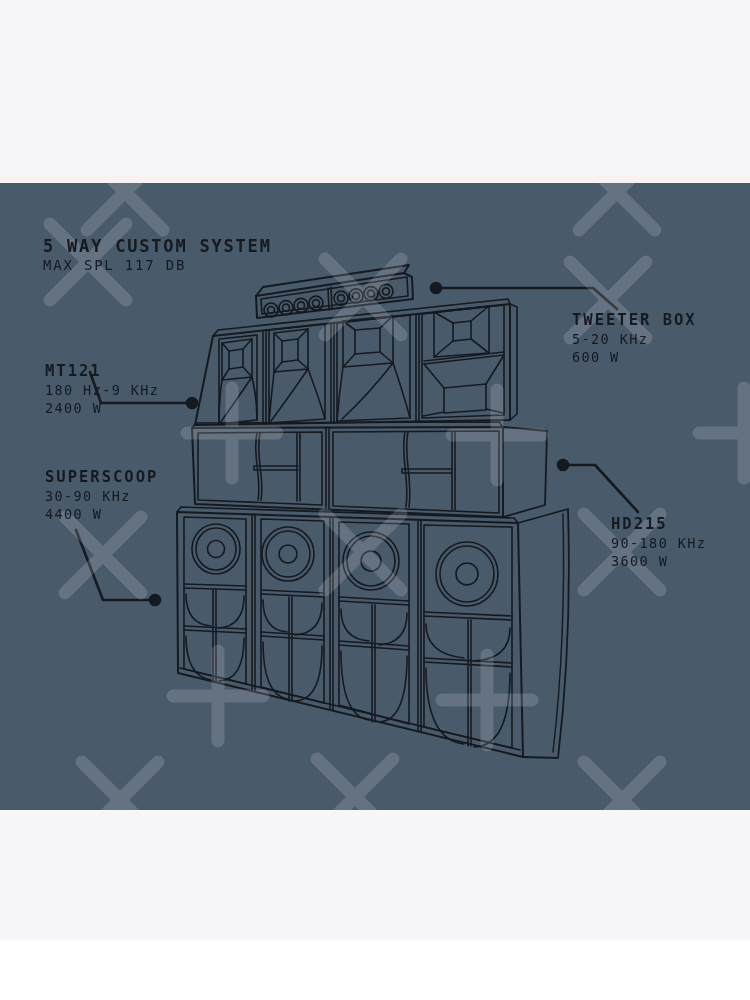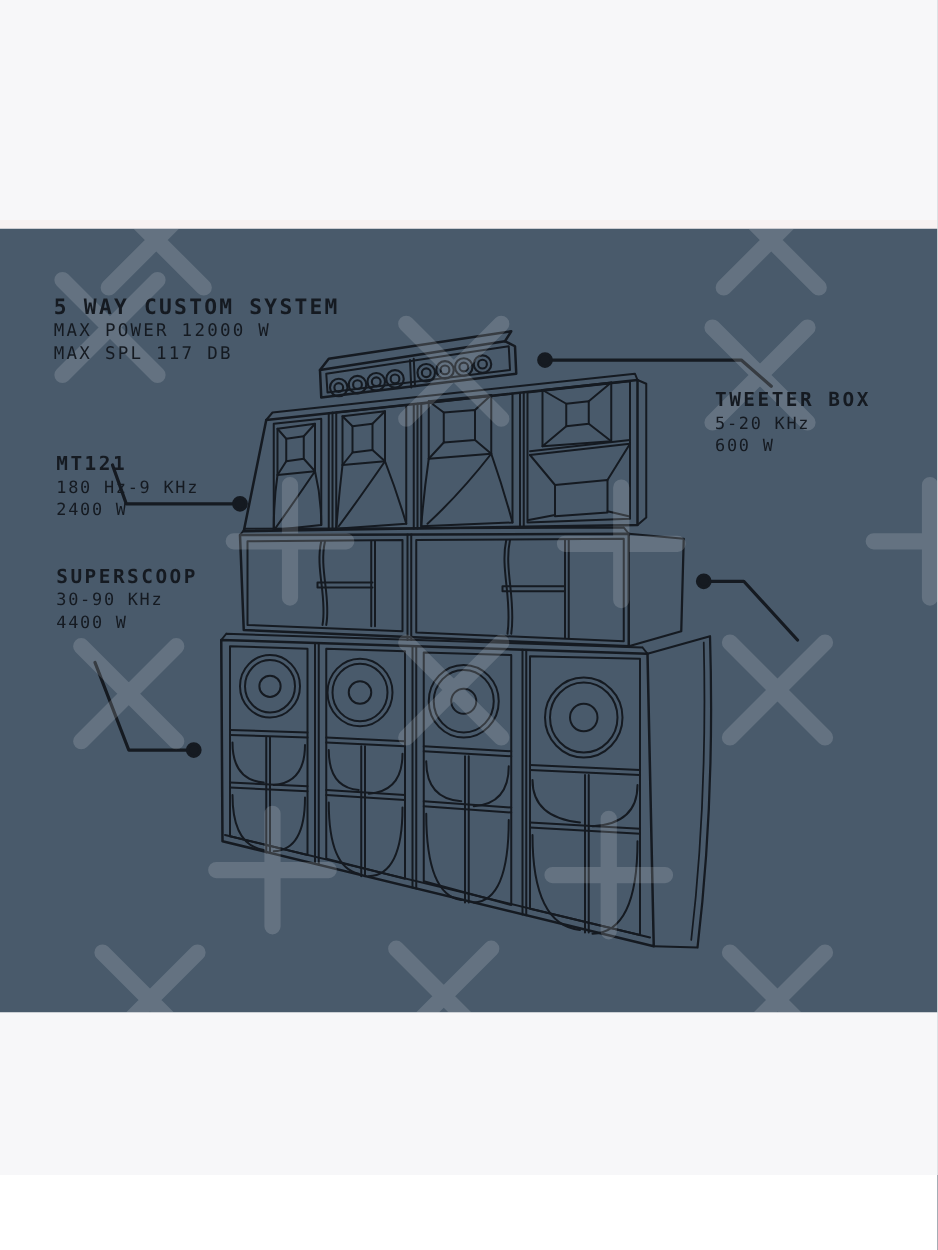--- a/index.html
+++ b/index.html
@@ -204,37 +204,41 @@
         <path d="M497,390 L497,480 M452,435 L542,435"></path>
         <path d="M744,388 L744,478 M699,433 L750,433"></path>
         <path d="M218,651 L218,741 M173,696 L263,696"></path>
         <path d="M487,655 L487,745 M442,700 L532,700"></path>
       </g>
     </svg>
   </div>
 
   <div class="label title-block" style="left:43px;top:236px;">
     <div class="big">5 WAY CUSTOM SYSTEM</div>
-    <div class="detail">MAX POWER 12000 W</div>
     <div class="detail">MAX SPL 117 DB</div>
   </div>
 
   <div class="label" style="left:45px;top:322px;margin-top:40px;">
     <div class="name">MT121</div>
     <div class="detail">180 Hz-9 KHz</div>
     <div class="detail">2400 W</div>
   </div>
 
   <div class="label" style="left:572px;top:311px;">
     <div class="name">TWEETER BOX</div>
     <div class="detail">5-20 KHz</div>
     <div class="detail">600 W</div>
   </div>
 
-  <div class="label" style="left:45px;top:452px;">
+  <div class="label" style="left:45px;top:468px;">
     <div class="name">SUPERSCOOP</div>
     <div class="detail">30-90 KHz</div>
     <div class="detail">4400 W</div>
   </div>
 
+  <div class="label" style="left:611px;top:515px;">
+    <div class="name">HD215</div>
+    <div class="detail">90-180 KHz</div>
+    <div class="detail">3600 W</div>
+  </div>
 
   <div class="margin-bottom"></div>
 </div>
 
 </body></html>

